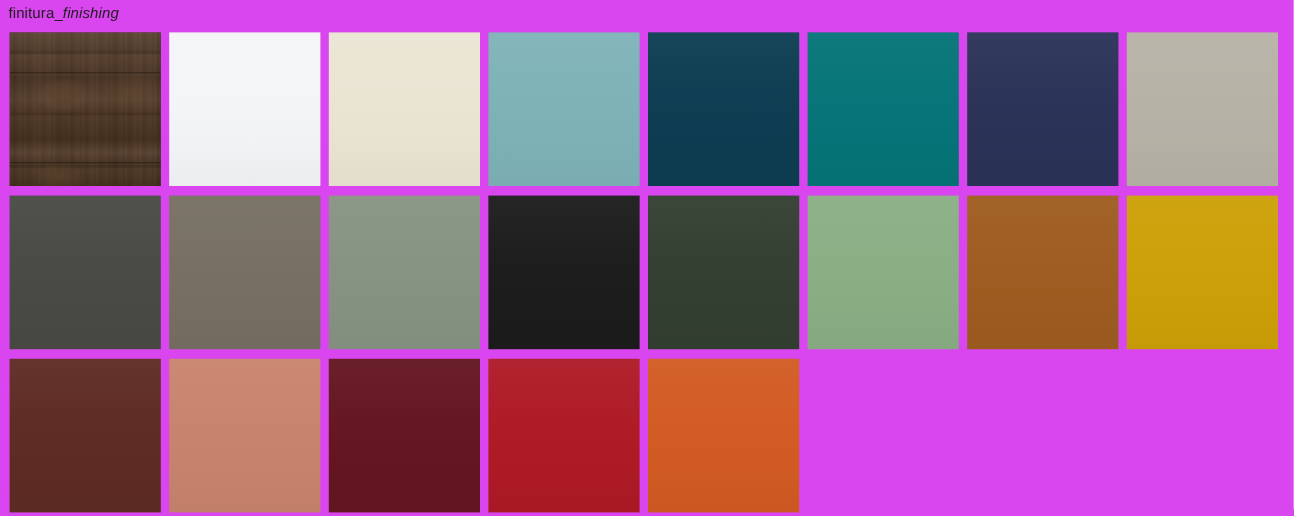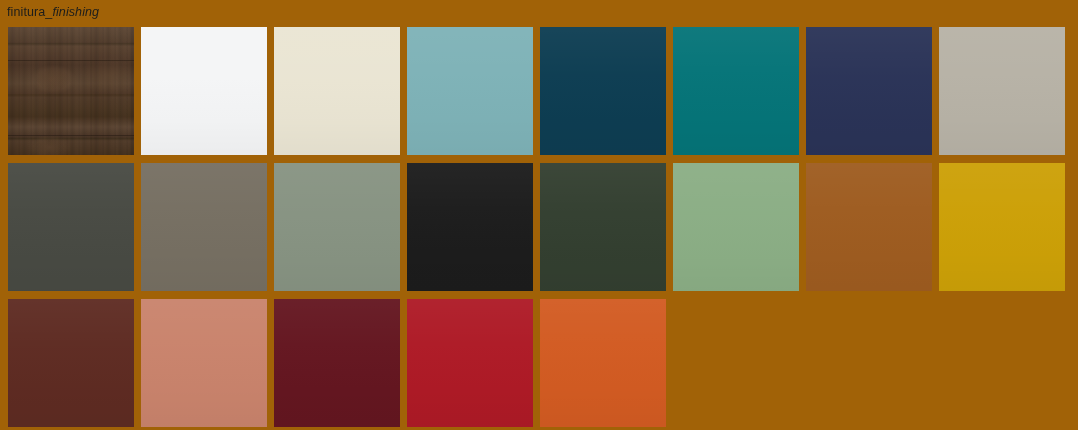--- a/index.html
+++ b/index.html
@@ -13,21 +13,21 @@
     height: 430px;
     overflow: hidden;
     font-family: "Liberation Sans", sans-serif;
     -webkit-font-smoothing: antialiased;
   }
 
   .page {
     position: relative;
     width: 1078px;
     height: 430px;
-    background: #a16207;
+    background: #d946ef;
     box-sizing: border-box;
   }
 
   
   .title-bar {
     position: absolute;
     left: 7px;
     top: 2px;
     height: 18px;
     line-height: 18px;

